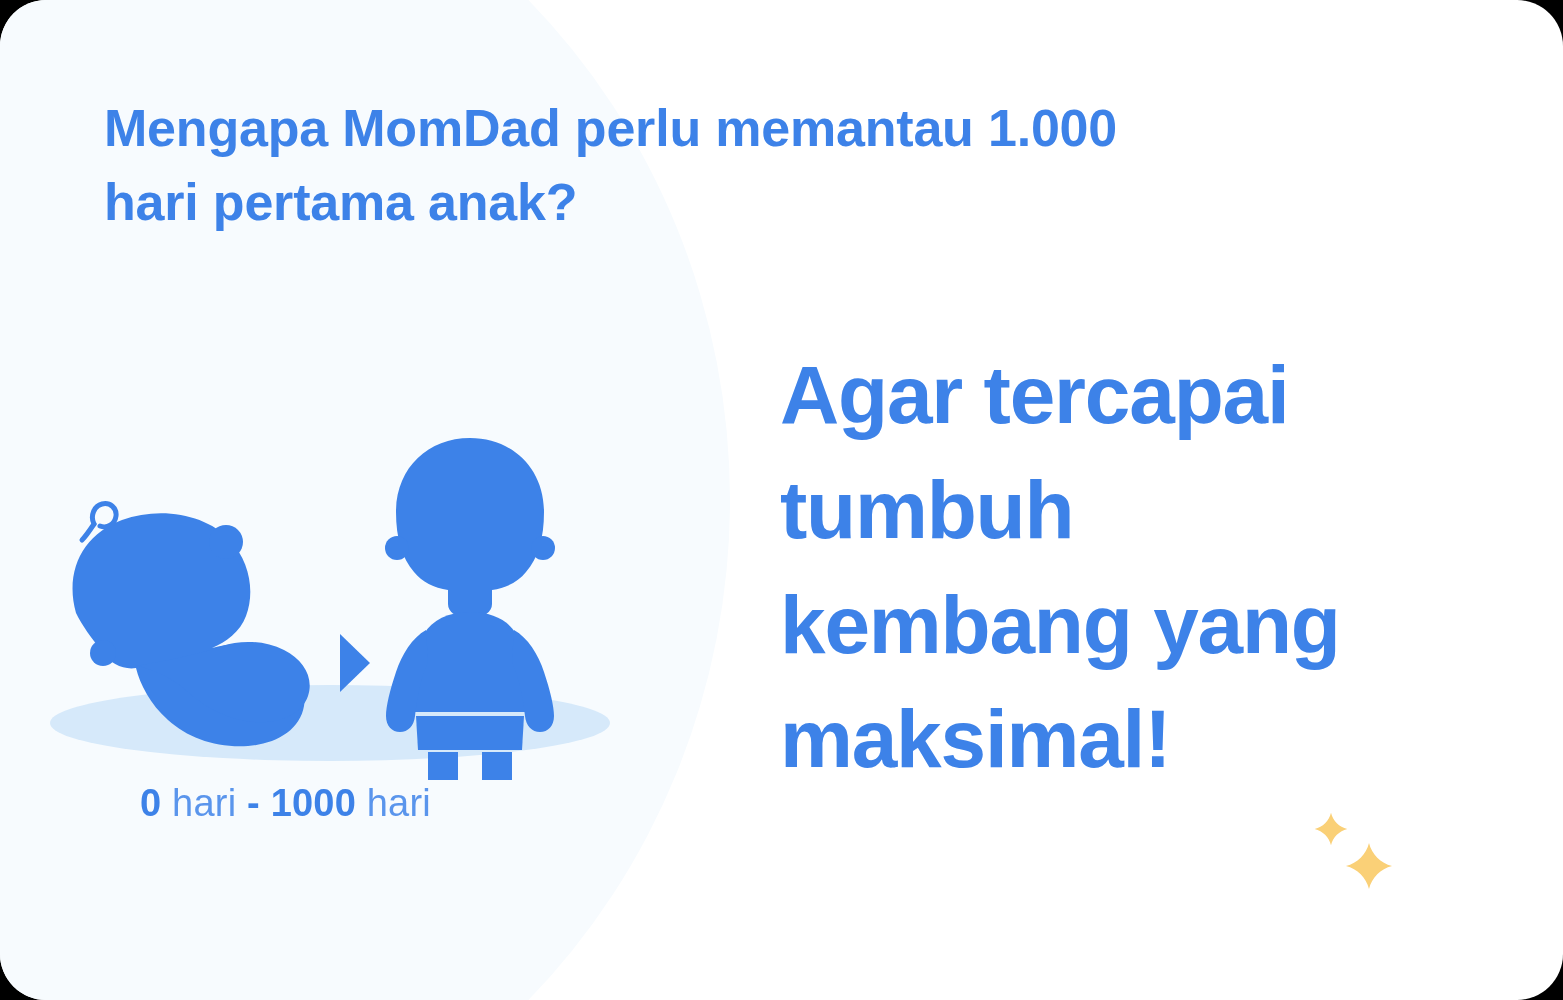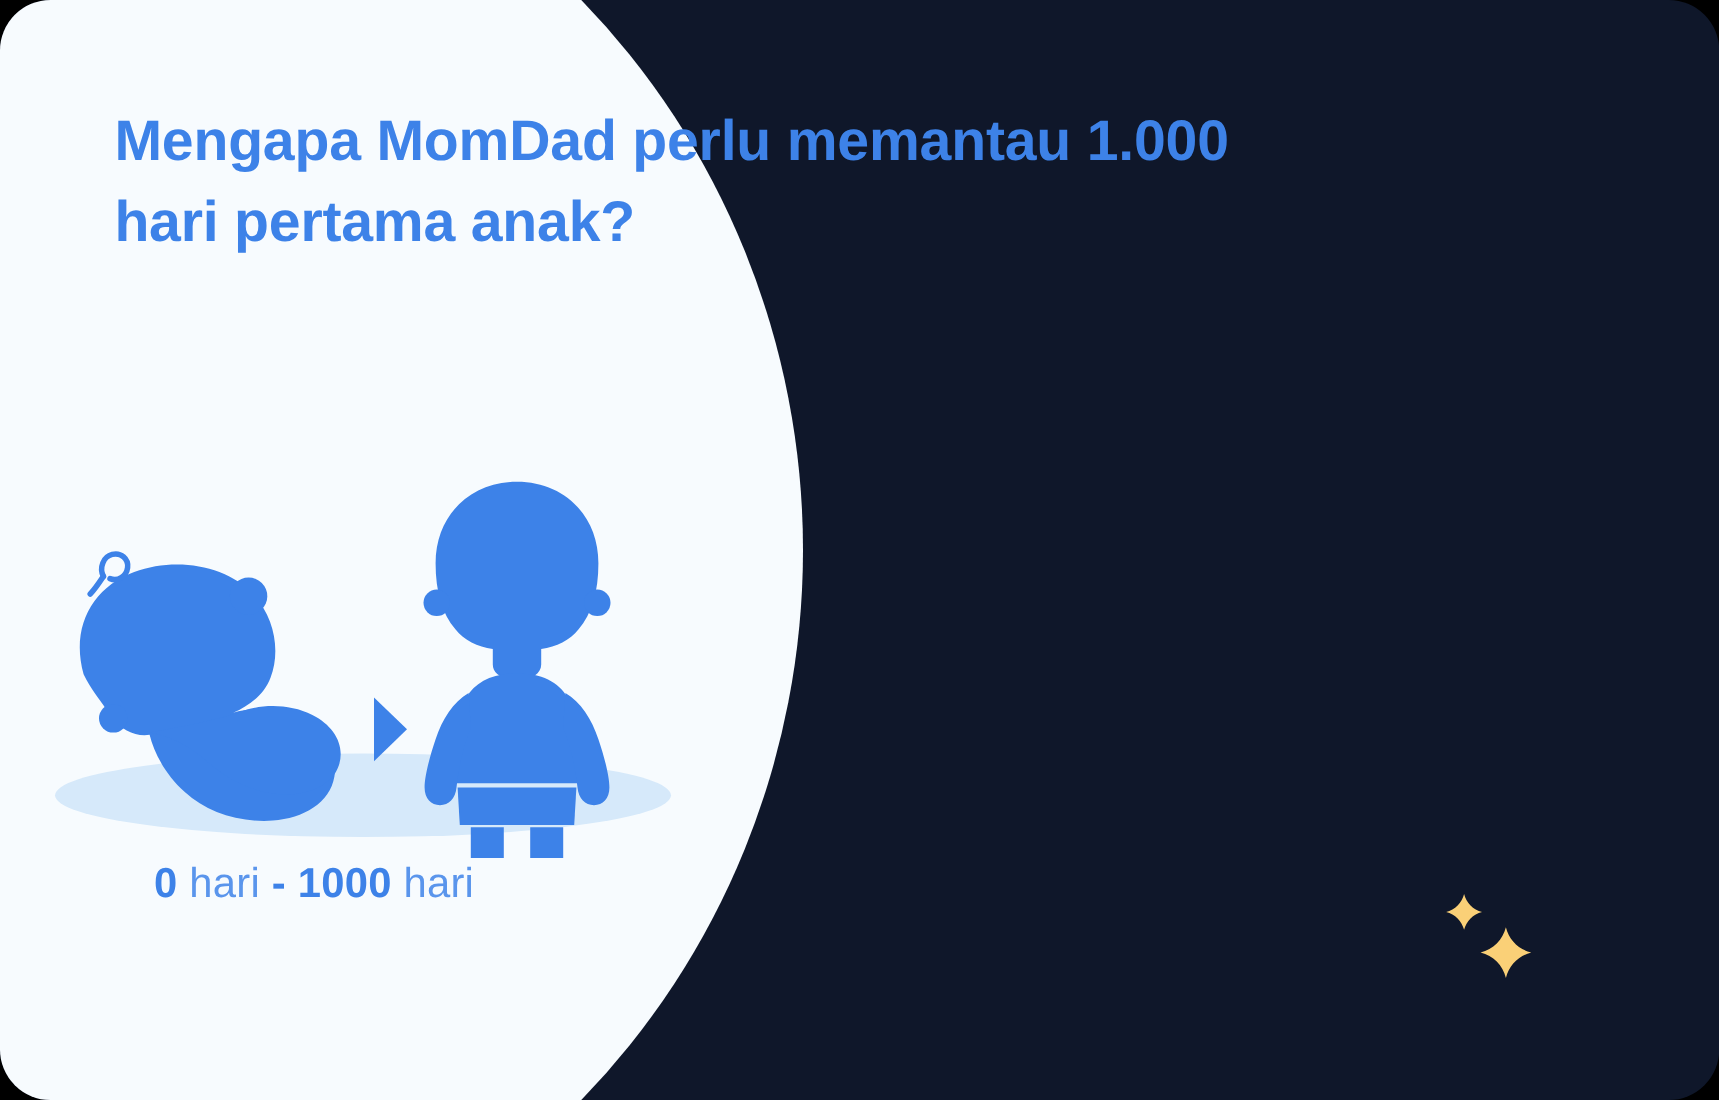--- a/index.html
+++ b/index.html
@@ -17,21 +17,21 @@
 
   
   .card {
     position: absolute;
     left: 0;
     top: 0;
     width: 1563px;
     height: 1000px;
     border-radius: 46px;
     overflow: hidden;
-    background: #0f172a;           
+    background: #ffffff;           
   }
 
   
   .left-blob {
     position: absolute;
     left: -660px;
     top: -210px;
     width: 1390px;
     height: 1420px;
     border-radius: 50%;
@@ -97,20 +97,24 @@
 </head>
 <body>
 
 <div class="card">
 
   <div class="left-blob"></div>
 
   <div class="heading">Mengapa MomDad perlu memantau 1.000
 hari pertama anak?</div>
 
+  <div class="headline">Agar tercapai
+tumbuh
+kembang yang
+maksimal!</div>
 
   <div class="illustration">
     <svg width="620" height="360" viewBox="0 0 620 360" xmlns="http://www.w3.org/2000/svg">
 
       <ellipse cx="290" cy="303" rx="280" ry="38" fill="#D6E9FA"></ellipse>
 
       <g fill="#3D82E8">
 
         <path d="M36,193
                  C24,150 44,114 82,100

